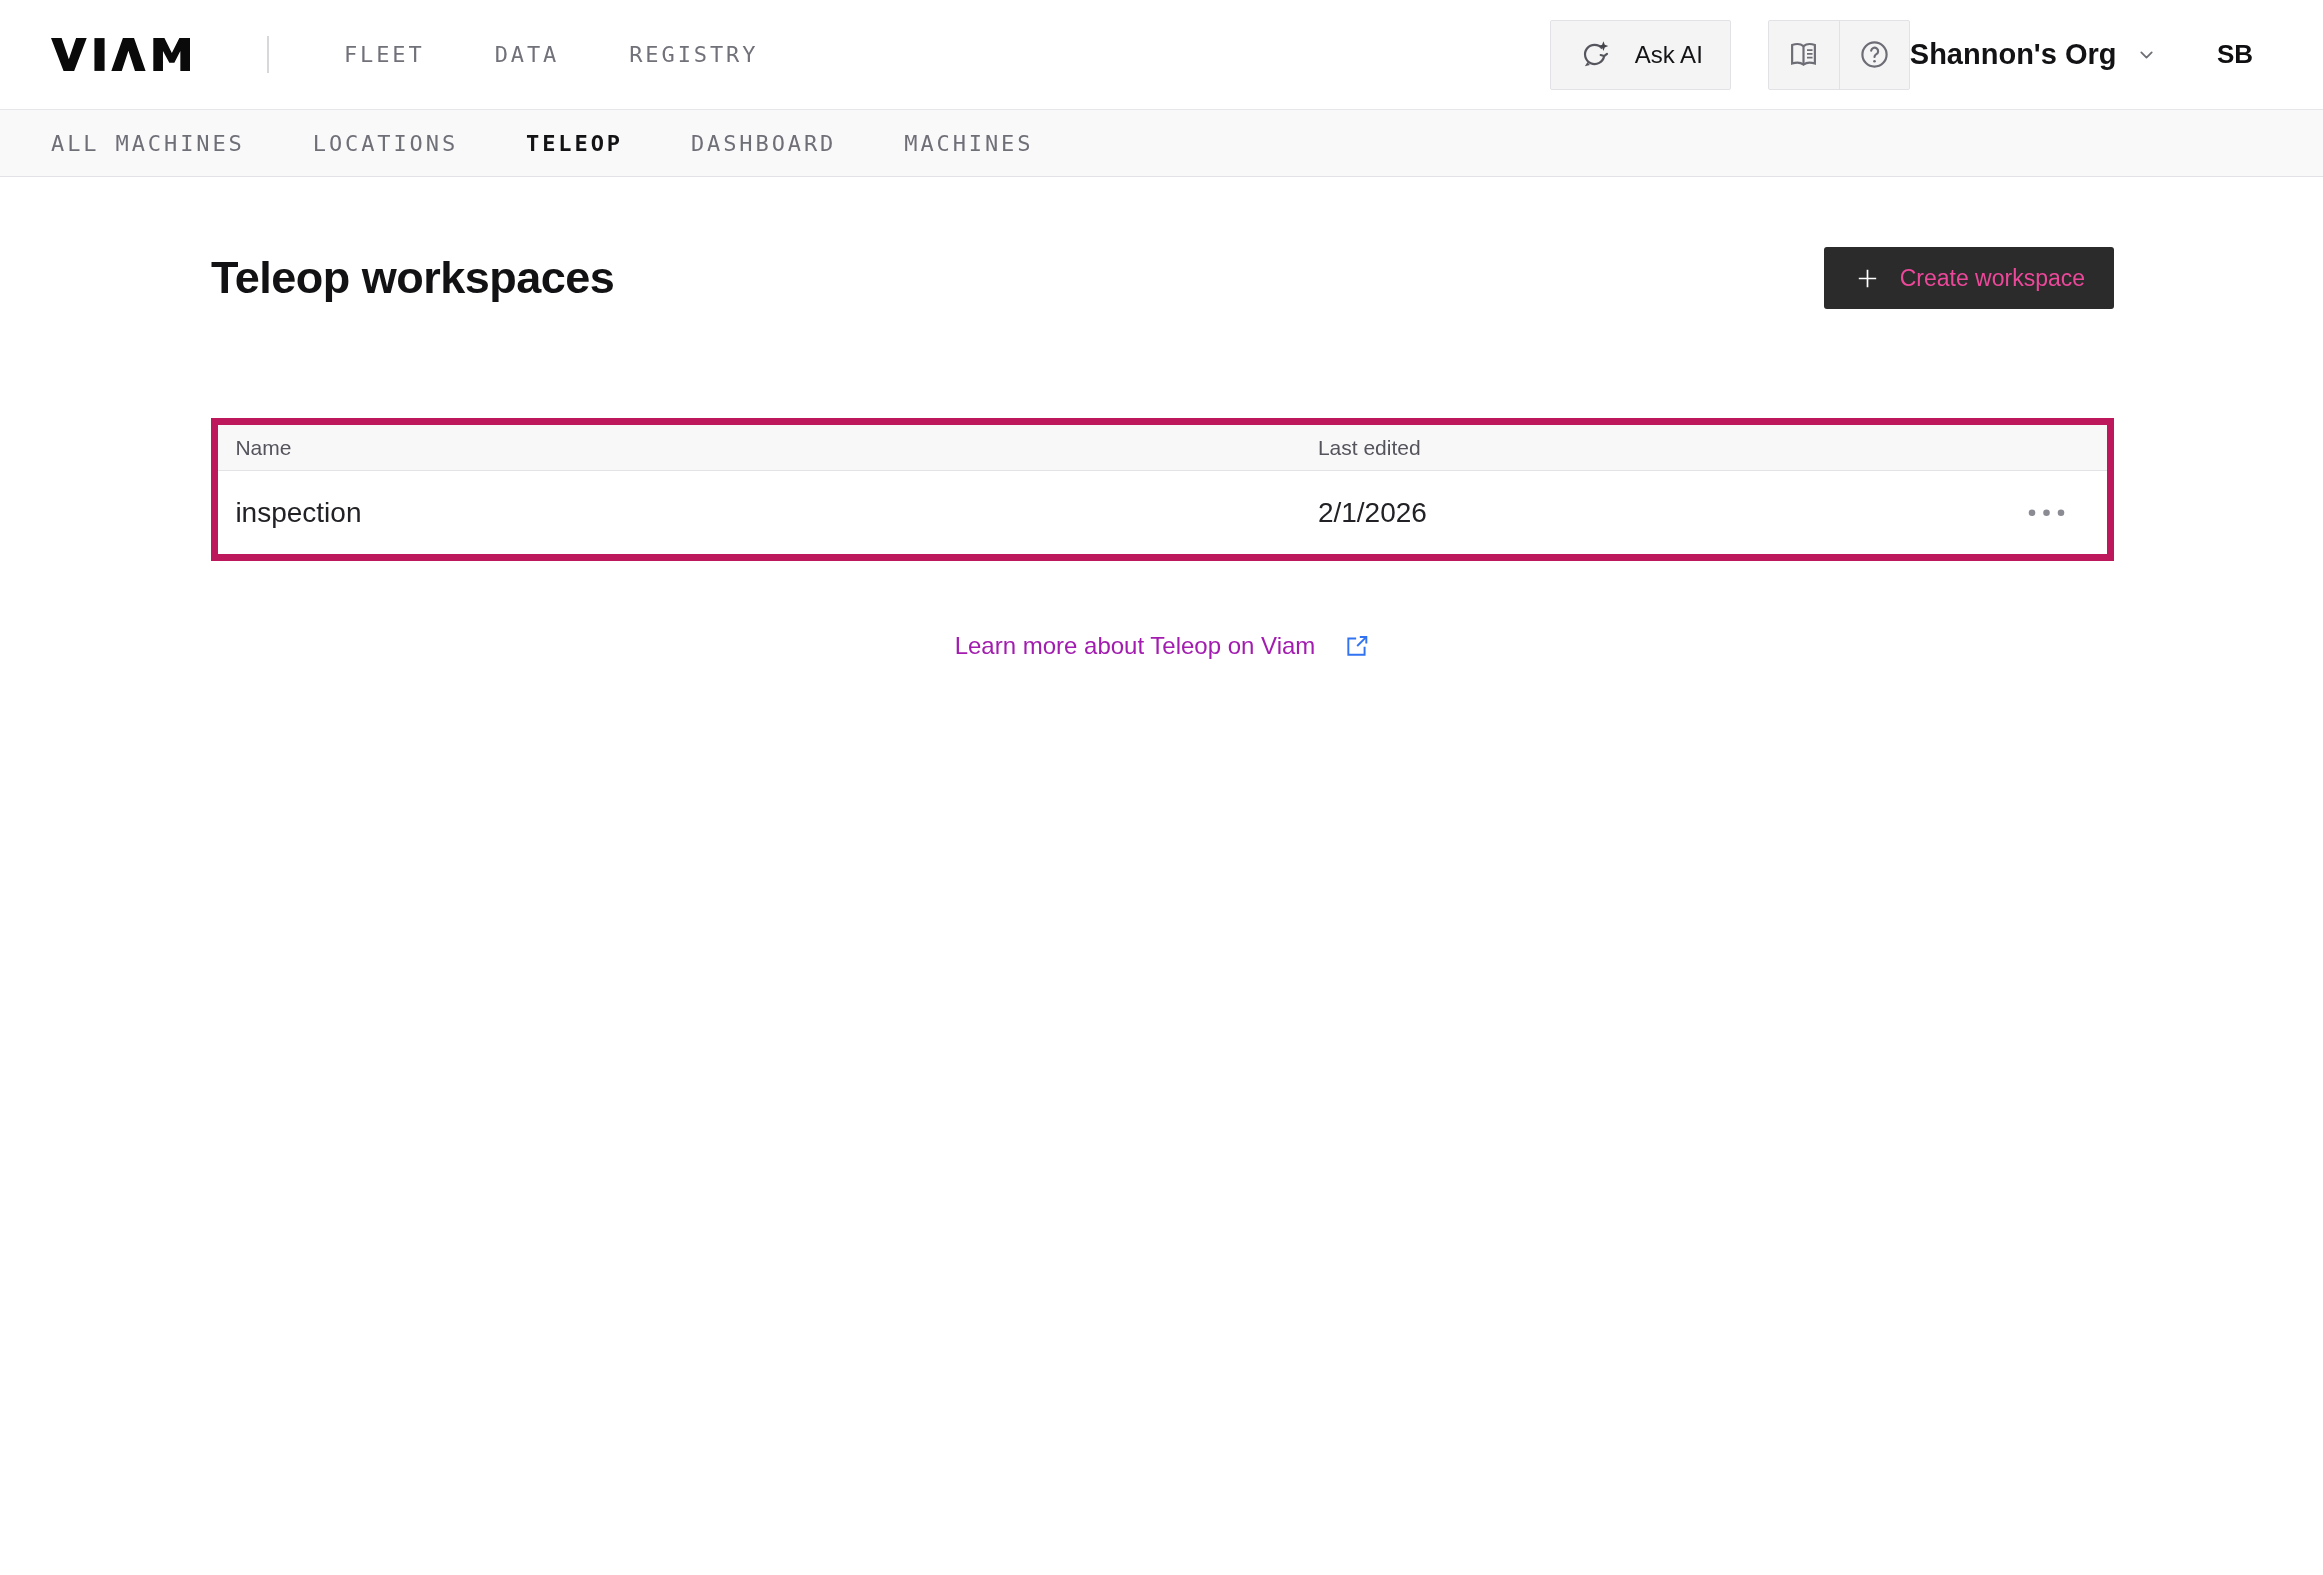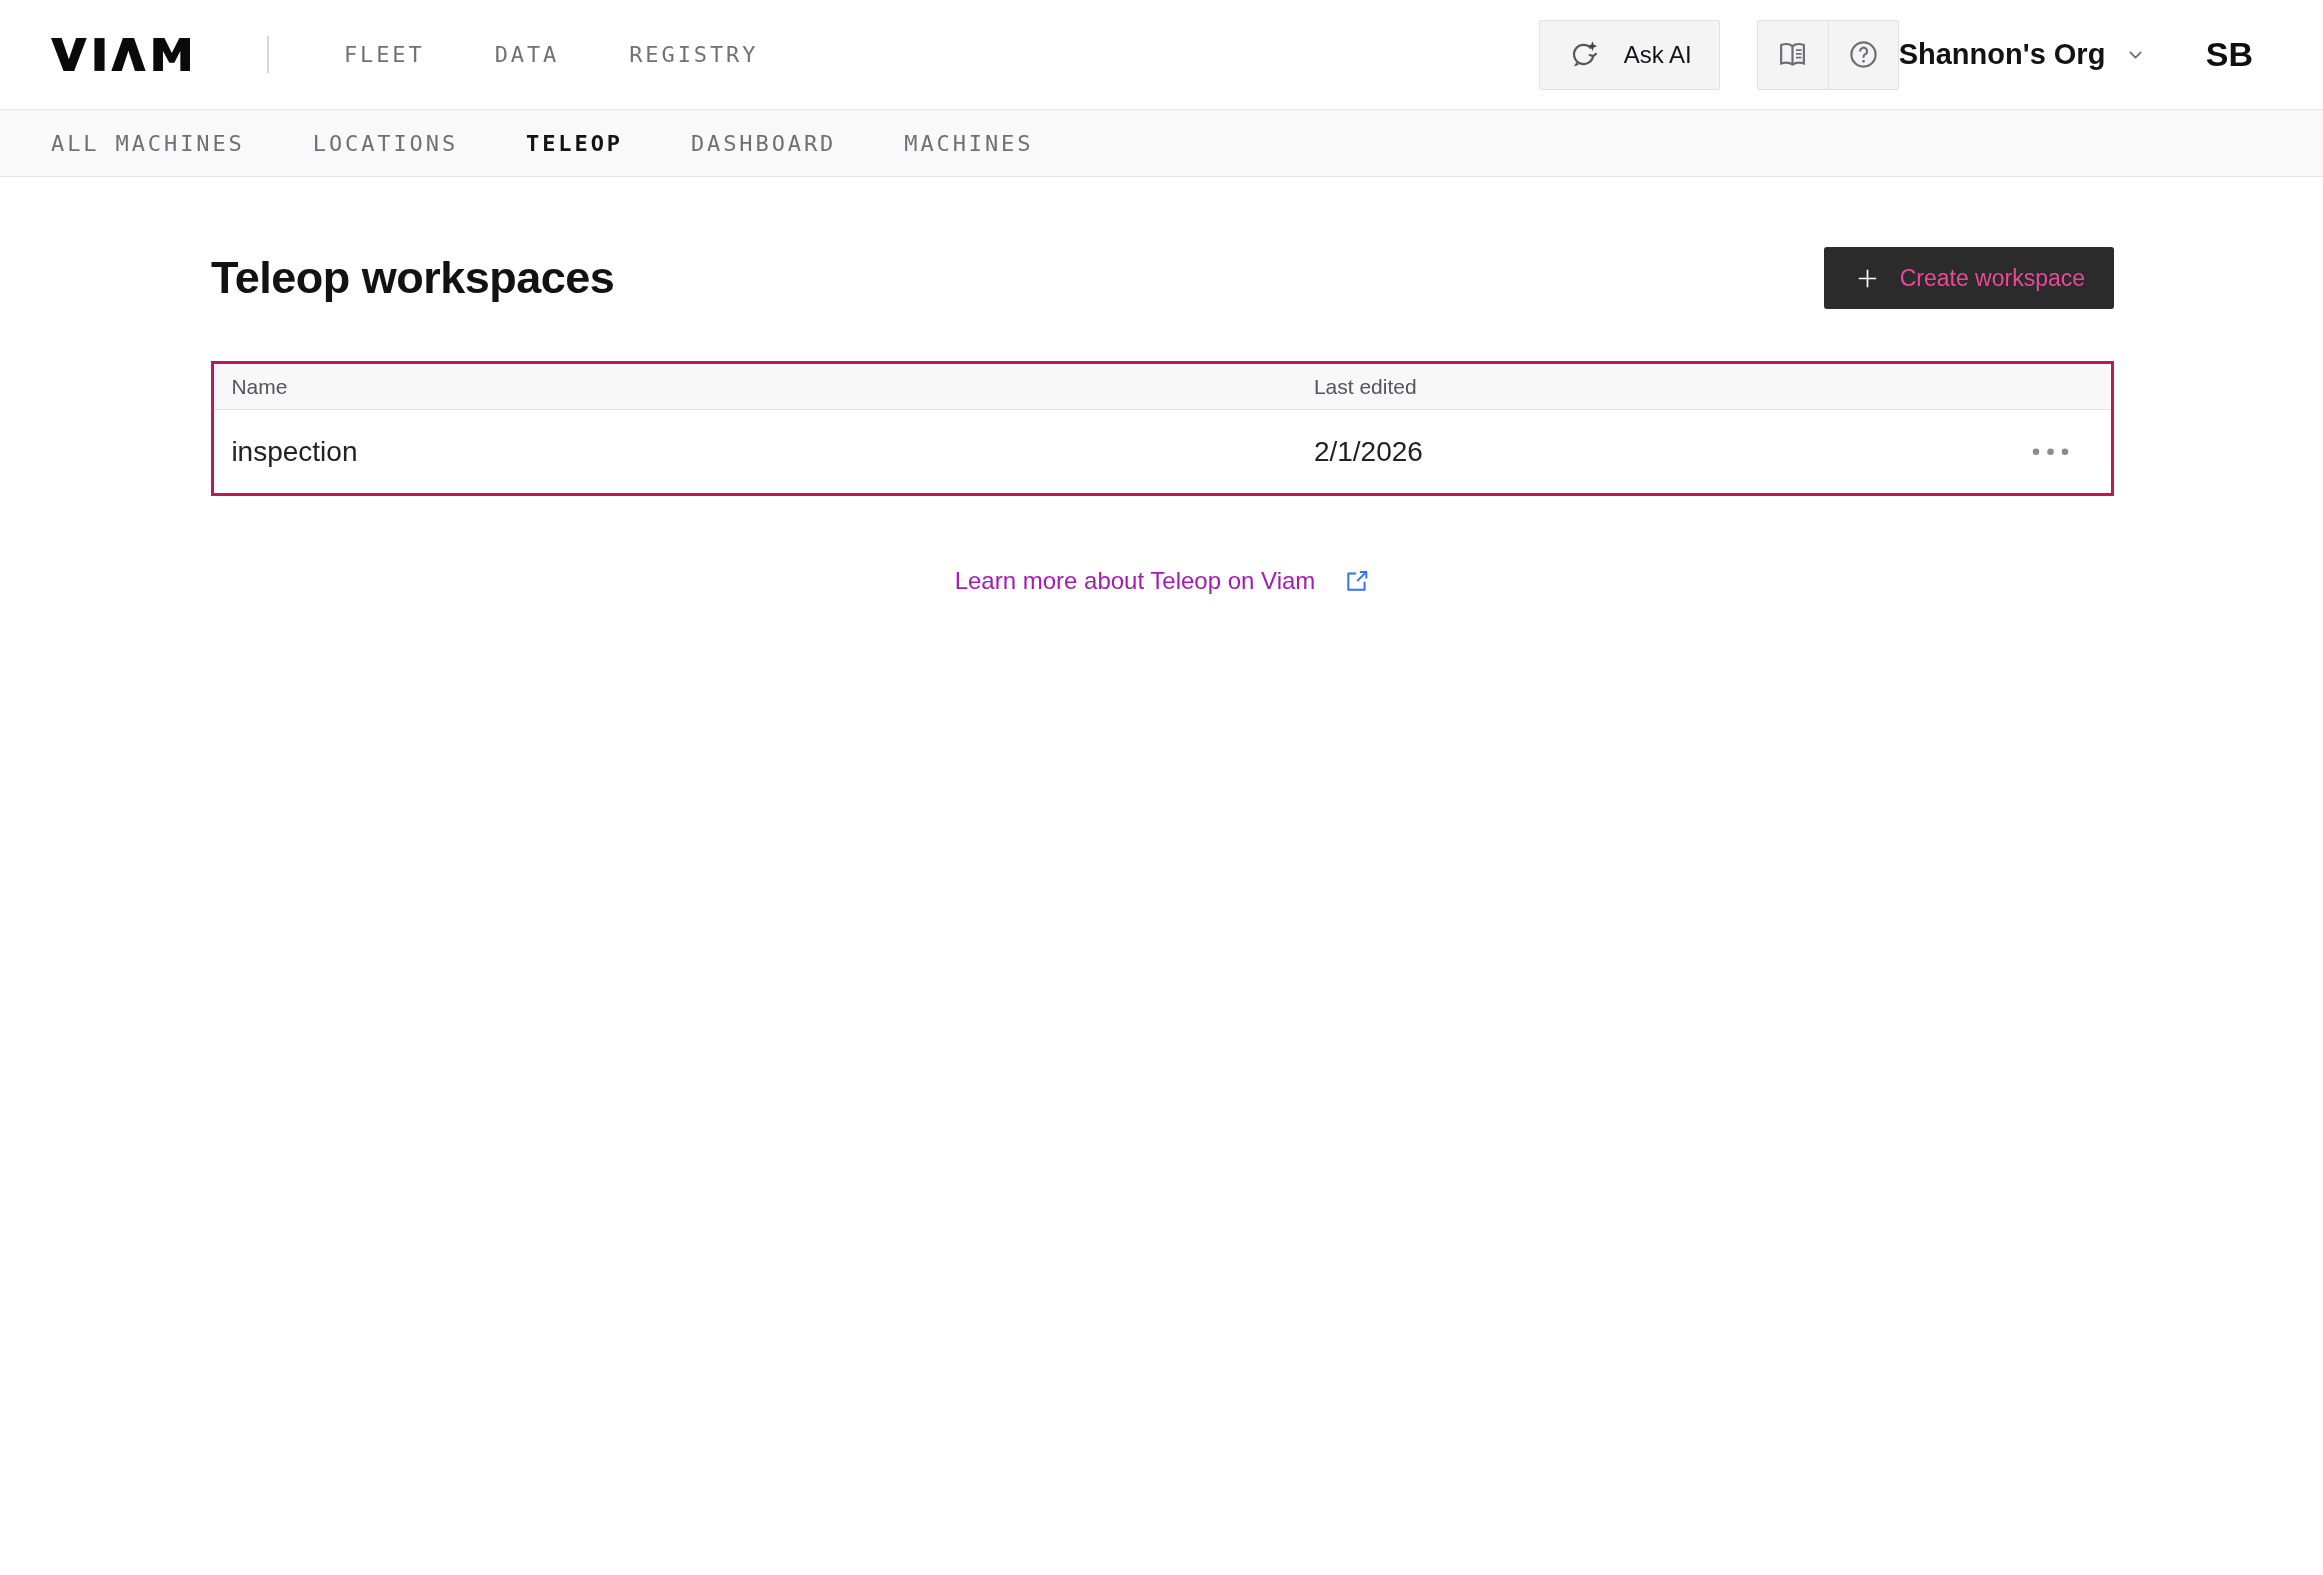--- a/index.html
+++ b/index.html
@@ -35,21 +35,21 @@
   .icon-cell {
     width:70px; height:68px; display:flex; align-items:center; justify-content:center;
     cursor:pointer;
   }
   .icon-cell + .icon-cell { border-left:1px solid #e2e2e6; }
   .org-switcher {
     display:flex; align-items:center; gap:17.4px; cursor:pointer;
   }
   .org-name { font-size:29px; font-weight:600; color:#131316; }
   .avatar-initials {
-    margin-left:58px; font-size:34px; font-weight:700; color:#0f0f12; cursor:pointer;
+    margin-left:58px; font-size:26px; font-weight:700; color:#0f0f12; cursor:pointer;
   }
 
   
   .tab-band {
     height:68px; background:#f9f9fa;
     border-top:1px solid #e6e6ea; border-bottom:1px solid #e3e3e7;
     display:flex; align-items:center; gap:68px; padding:0 51px;
   }
   .tab-band a {
     font-size:22px; letter-spacing:2.9px; color:#6f6f78; text-decoration:none; cursor:pointer;
@@ -62,21 +62,21 @@
   .title-row {
     margin-top:70px; display:flex; align-items:center; justify-content:space-between;
   }
   .page-title { font-size:45px; font-weight:700; letter-spacing:-0.5px; color:#121214; }
   .create-btn {
     height:62px; display:flex; align-items:center; gap:17.4px; padding:0 29px;
     background:#2b2b2c; border:none; border-radius:2.9px; cursor:pointer;
     font-size:23px; color:#ec4899; font-family:"Liberation Sans", sans-serif;
   }
 
-  .ws-table { margin-top:52px; border:3px solid #be185d; }
+  .ws-table { margin-top:109px; border:7px solid #be185d; }
   .t-row { display:flex; align-items:center; }
   .t-head {
     height:46px; background:#f8f8f9; border-bottom:1px solid #e3e3e7;
     font-size:21px; color:#54545c;
   }
   .t-body { height:83px; background:#ffffff; font-size:28px; color:#222226; }
   .col-name { flex:0 0 1097px; padding-left:17.4px; }
   .col-edited { flex:1 1 auto; padding-left:2.9px; }
   .row-menu-btn {
     flex:0 0 auto; margin-right:27px; padding:9.7px 13.5px; cursor:pointer;

